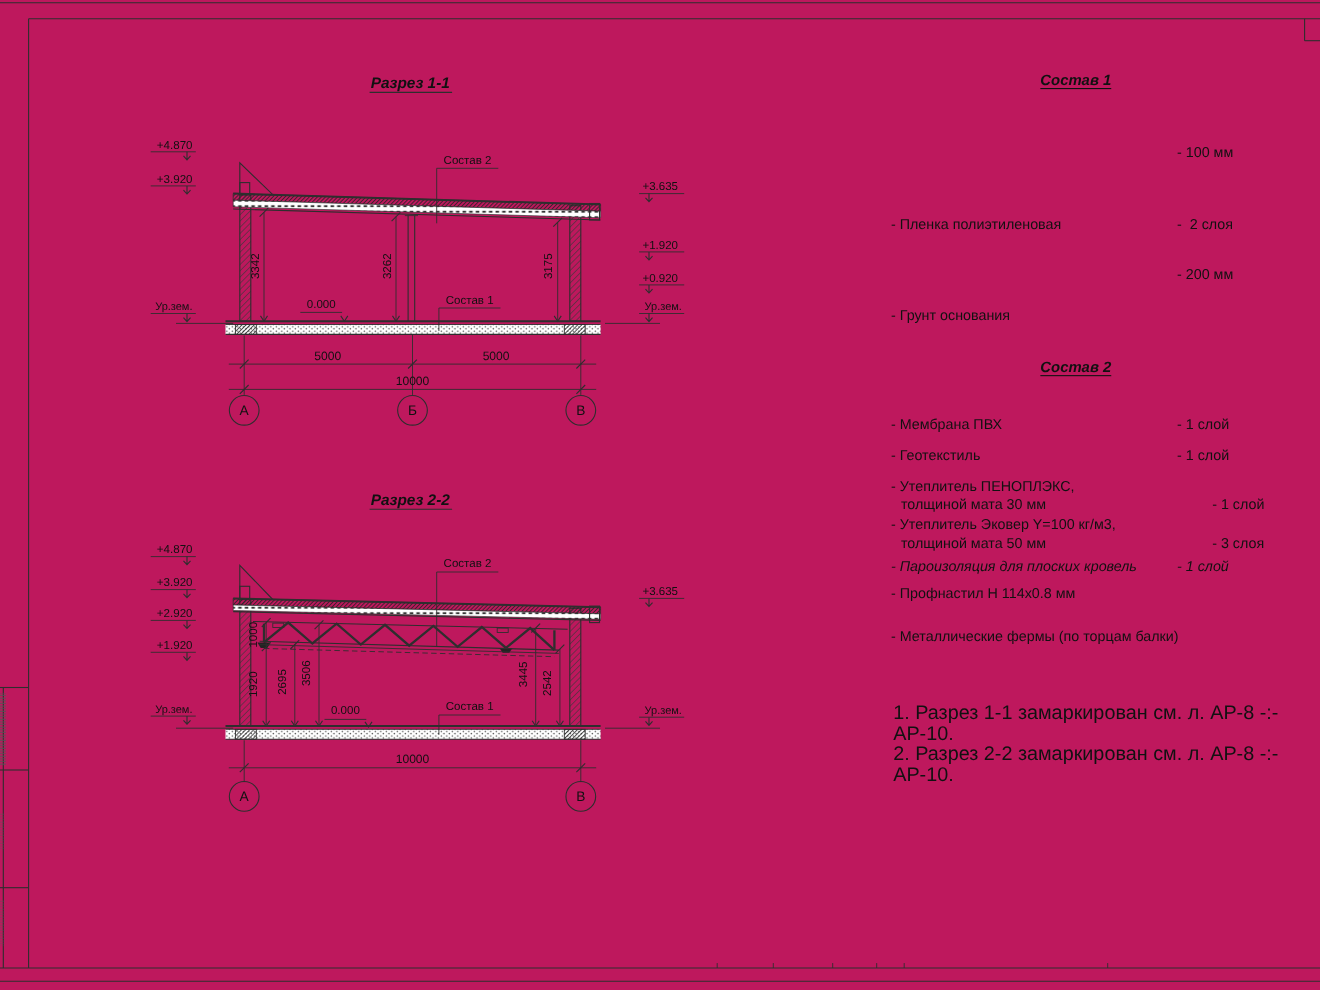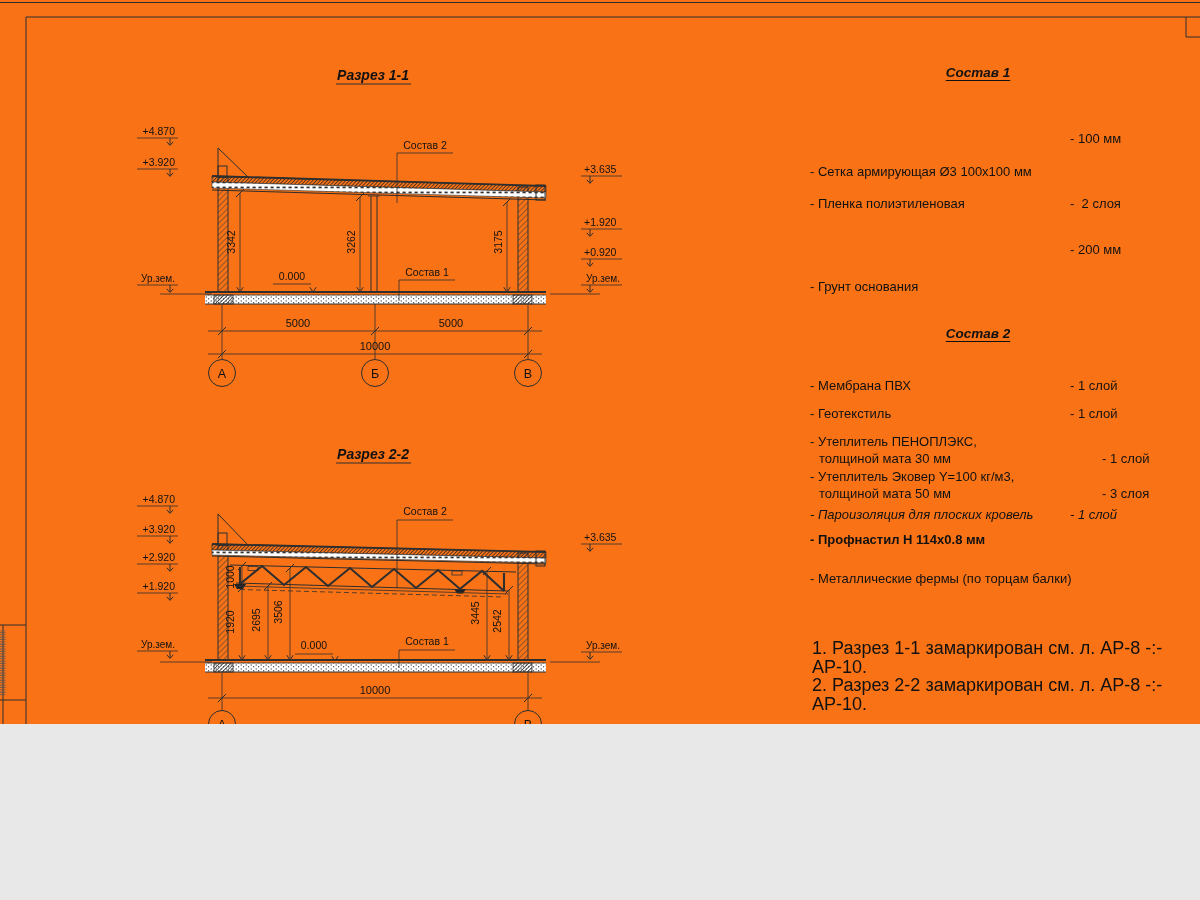--- a/index.html
+++ b/index.html
@@ -1,16 +1,16 @@
 <!DOCTYPE html>
 <html><head>
 <meta charset="utf-8">
 <style>
   html,body{margin:0;padding:0;background:#e8e8e8;}
-  .sheet{position:relative;width:1200px;height:724px;background:#f97316;overflow:hidden;
+  .sheet{position:relative;width:1200px;height:900px;background:#be185d;overflow:hidden;
          font-family:"Liberation Sans",sans-serif;color:#111;}
   svg{position:absolute;left:0;top:0;}
   svg text{fill:#111;font-family:"Liberation Sans",sans-serif;}
   .ln{stroke:#2e2e2e;stroke-width:1;fill:none;}
   .ln2{stroke-width:1.8;}
   .thin{stroke-width:0.8;}
   .bold{stroke-width:2.1;}
   .td{font-size:11px;}
   .tv{font-size:10.5px;}
   .te{font-size:10.5px;}
@@ -301,23 +301,20 @@
     <circle cx="528" cy="724" r="13.5" class="ln" stroke-width="1.1"></circle>
     <text class="ta" x="528" y="728.5" text-anchor="middle">В</text>
   </g>
 </svg>
 
 <div class="spec lh19" style="top:60px;height:250px;">
   <div class="spec-title" style="top:3px;">Состав 1</div>
   <div class="row" style="top:50px;">
     <span class="qty qtyA q2">- 100 мм</span>
   </div>
-  <div class="row" style="top:102px;">
-    <span class="nm">- Сетка армирующая Ø3 100х100 мм</span>
-  </div>
   <div class="row" style="top:134px;">
     <span class="nm">- Пленка полиэтиленовая</span>
     <span class="qty qtyA">-  2 слоя</span>
   </div>
   <div class="row" style="top:161px;">
     <span class="qty qtyA q2">- 200 мм</span>
   </div>
   <div class="row" style="top:217px;">
     <span class="nm">- Грунт основания</span>
   </div>
@@ -340,21 +337,21 @@
   </div>
   <div class="row" style="top:143px;">
     <span class="nm">- Утеплитель Эковер Y=100 кг/м3,
 толщиной мата 50 мм</span>
     <span class="qty qtyB q2s">- 3 слоя</span>
   </div>
   <div class="row" style="top:181px;font-style:italic;">
     <span class="nm">- Пароизоляция для плоских кровель</span>
     <span class="qty qtyA">- 1 слой</span>
   </div>
-  <div class="row" style="top:206px;font-weight:bold;">
+  <div class="row" style="top:206px;">
     <span class="nm">- Профнастил Н 114х0.8 мм</span>
   </div>
   <div class="row" style="top:233px;margin-top:12px;">
     <span class="nm">- Металлические фермы (по торцам балки)</span>
   </div>
 </div>
 
 <div class="notes">
   <div>1. Разрез 1-1 замаркирован см. л. АР-8 -:- АР-10.</div>
   <div>2. Разрез 2-2 замаркирован см. л. АР-8 -:- АР-10.</div>

